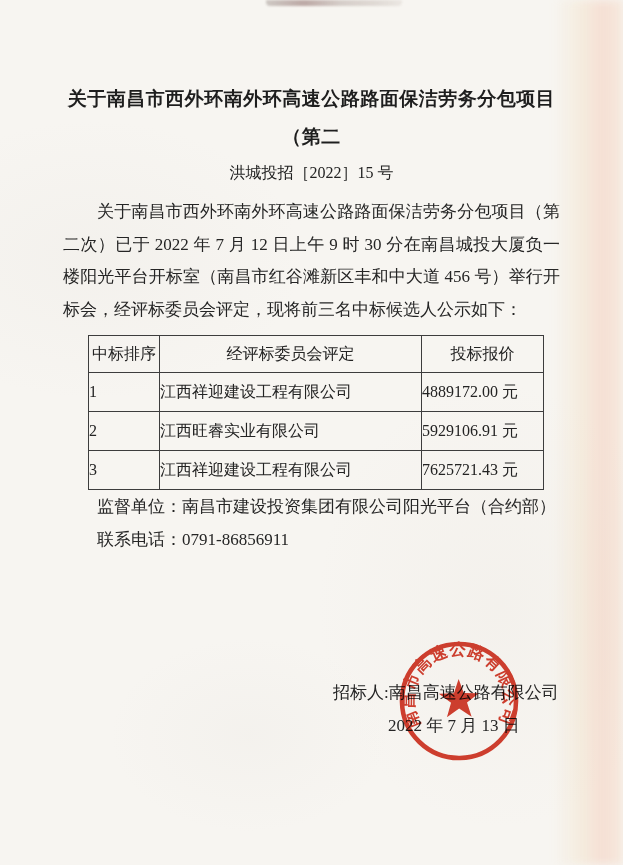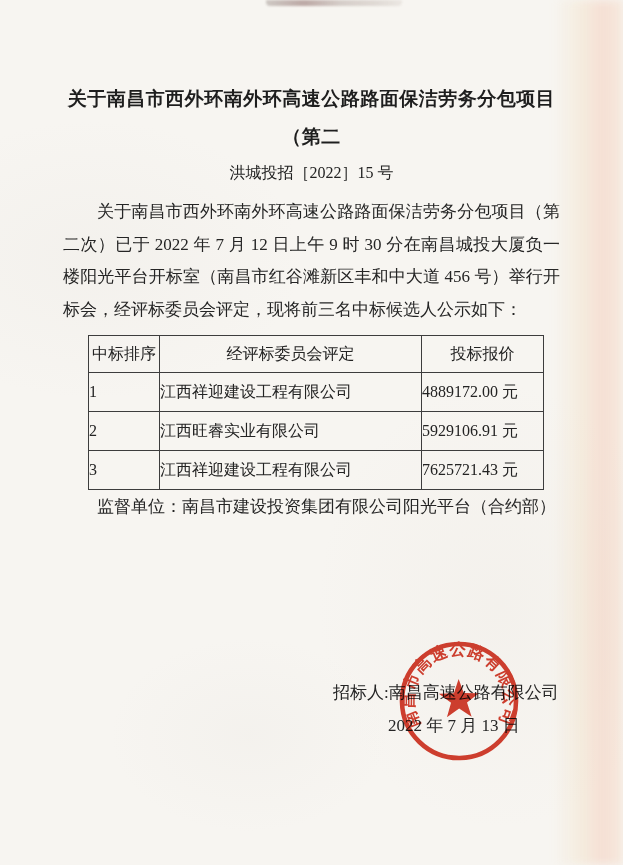--- a/index.html
+++ b/index.html
@@ -131,20 +131,21 @@
       </tr>
       <tr>
         <td>3</td>
         <td>江西祥迎建设工程有限公司</td>
         <td>7625721.43 元</td>
       </tr>
     </tbody>
   </table>
 
   <p class="line">监督单位：南昌市建设投资集团有限公司阳光平台（合约部）</p>
+  <p class="line">联系电话：0791-86856911</p>
 
   <div class="sig sig-bidder">招标人:南昌高速公路有限公司</div>
   <div class="sig sig-date">2022 年 7 月 13 日</div>
 
   <svg class="seal" viewBox="0 0 124 124" xmlns="http://www.w3.org/2000/svg">
     <circle cx="62" cy="62" r="57" fill="none" stroke="#d2301f" stroke-width="4.6"></circle>
     <path fill="#d2301f" d="M62,40 L66.94,54.2 L81.97,54.51 L69.99,63.6 L74.35,77.99 L62,69.4 L49.65,77.99 L54.01,63.6 L42.03,54.51 L57.06,54.2 Z"></path>
     <defs>
       <path id="sealArc" d="M 21.1 81.3 A 45.5 45.5 0 1 1 102.9 81.3" fill="none"></path>
     </defs>

